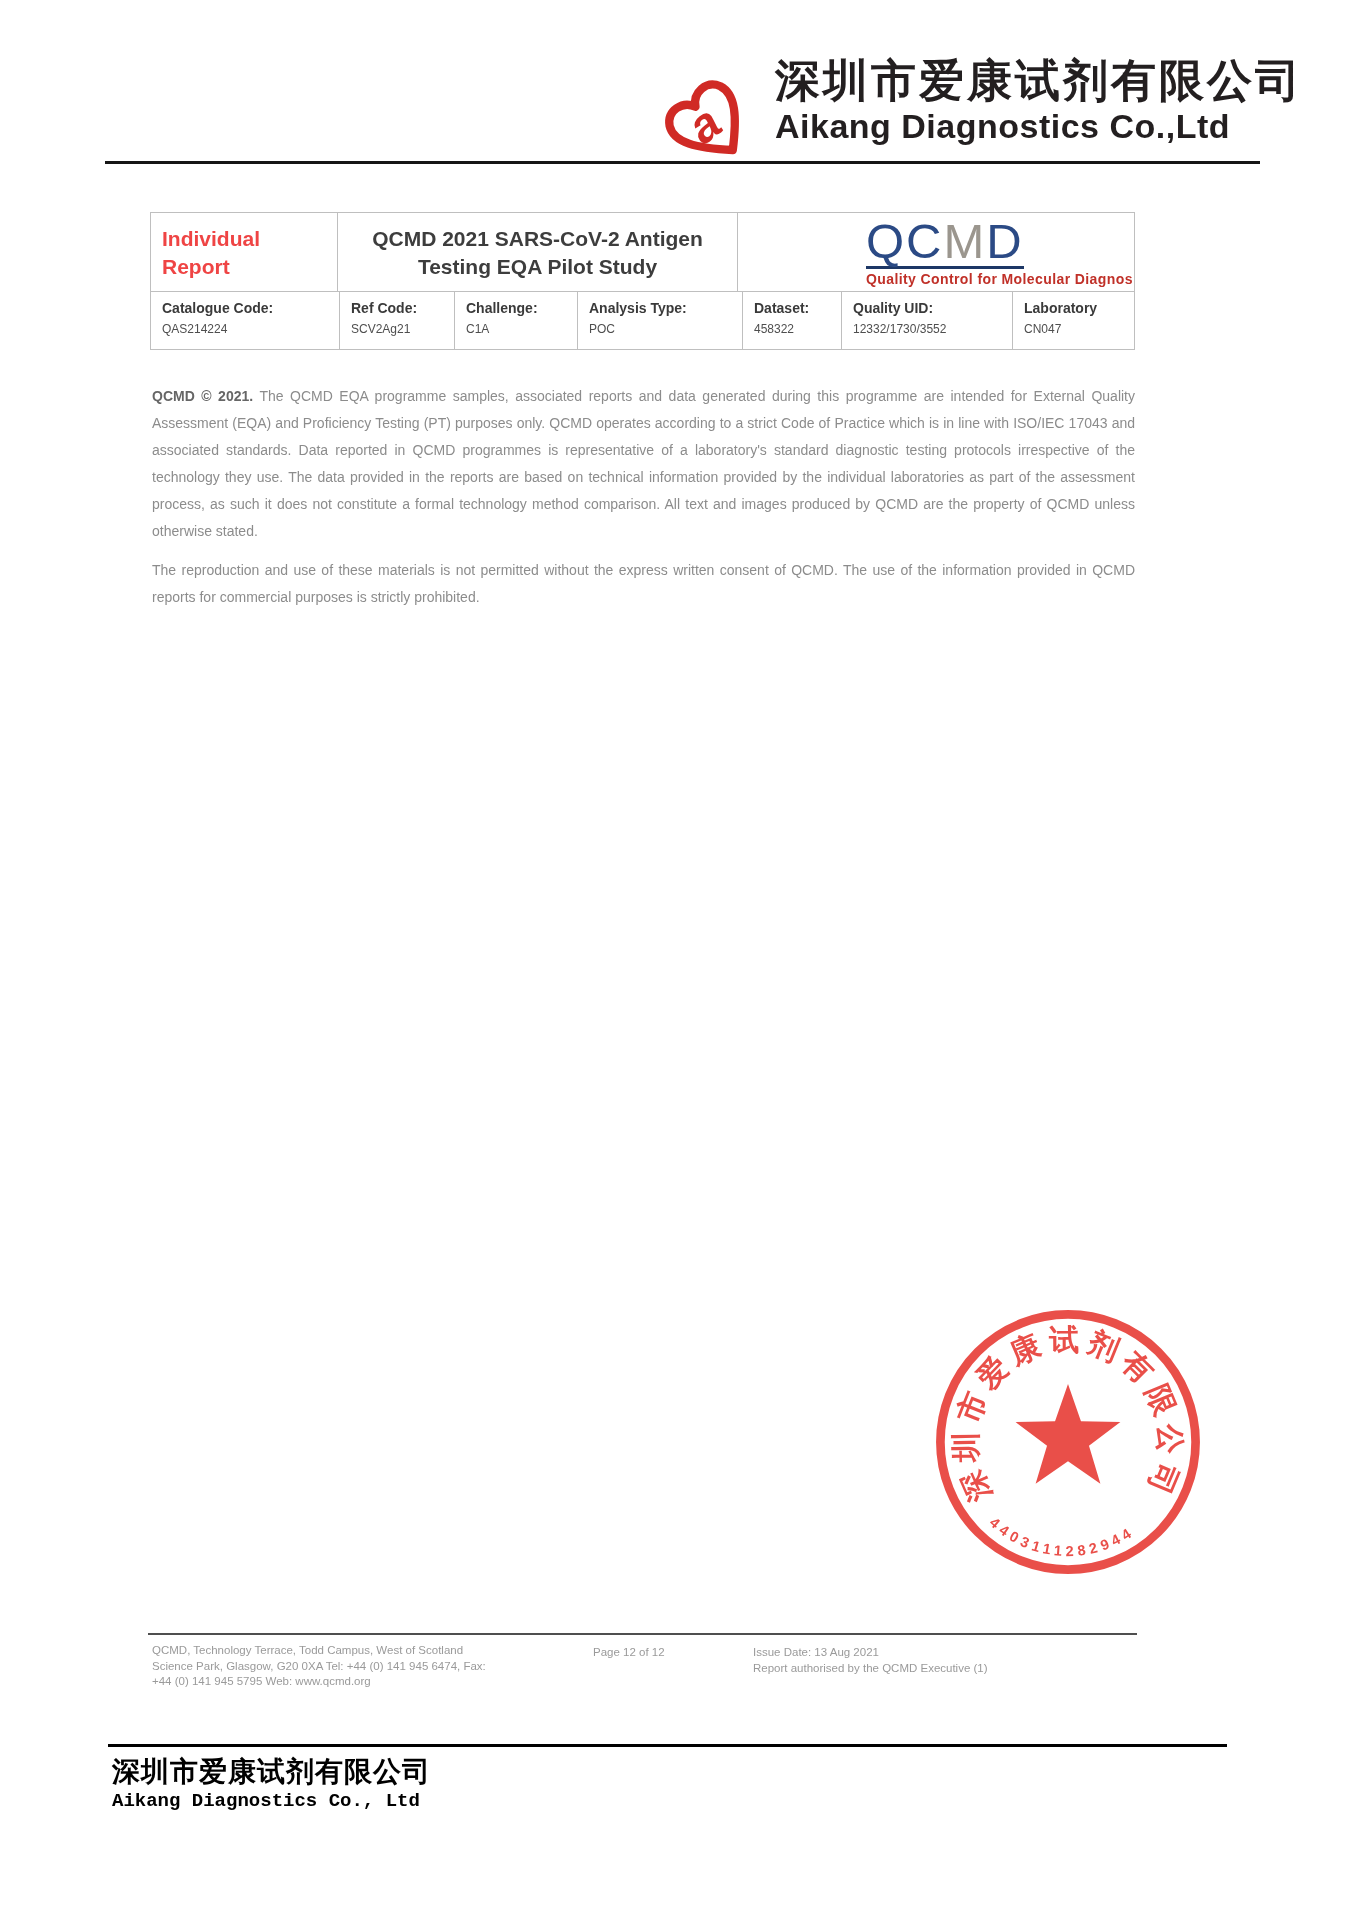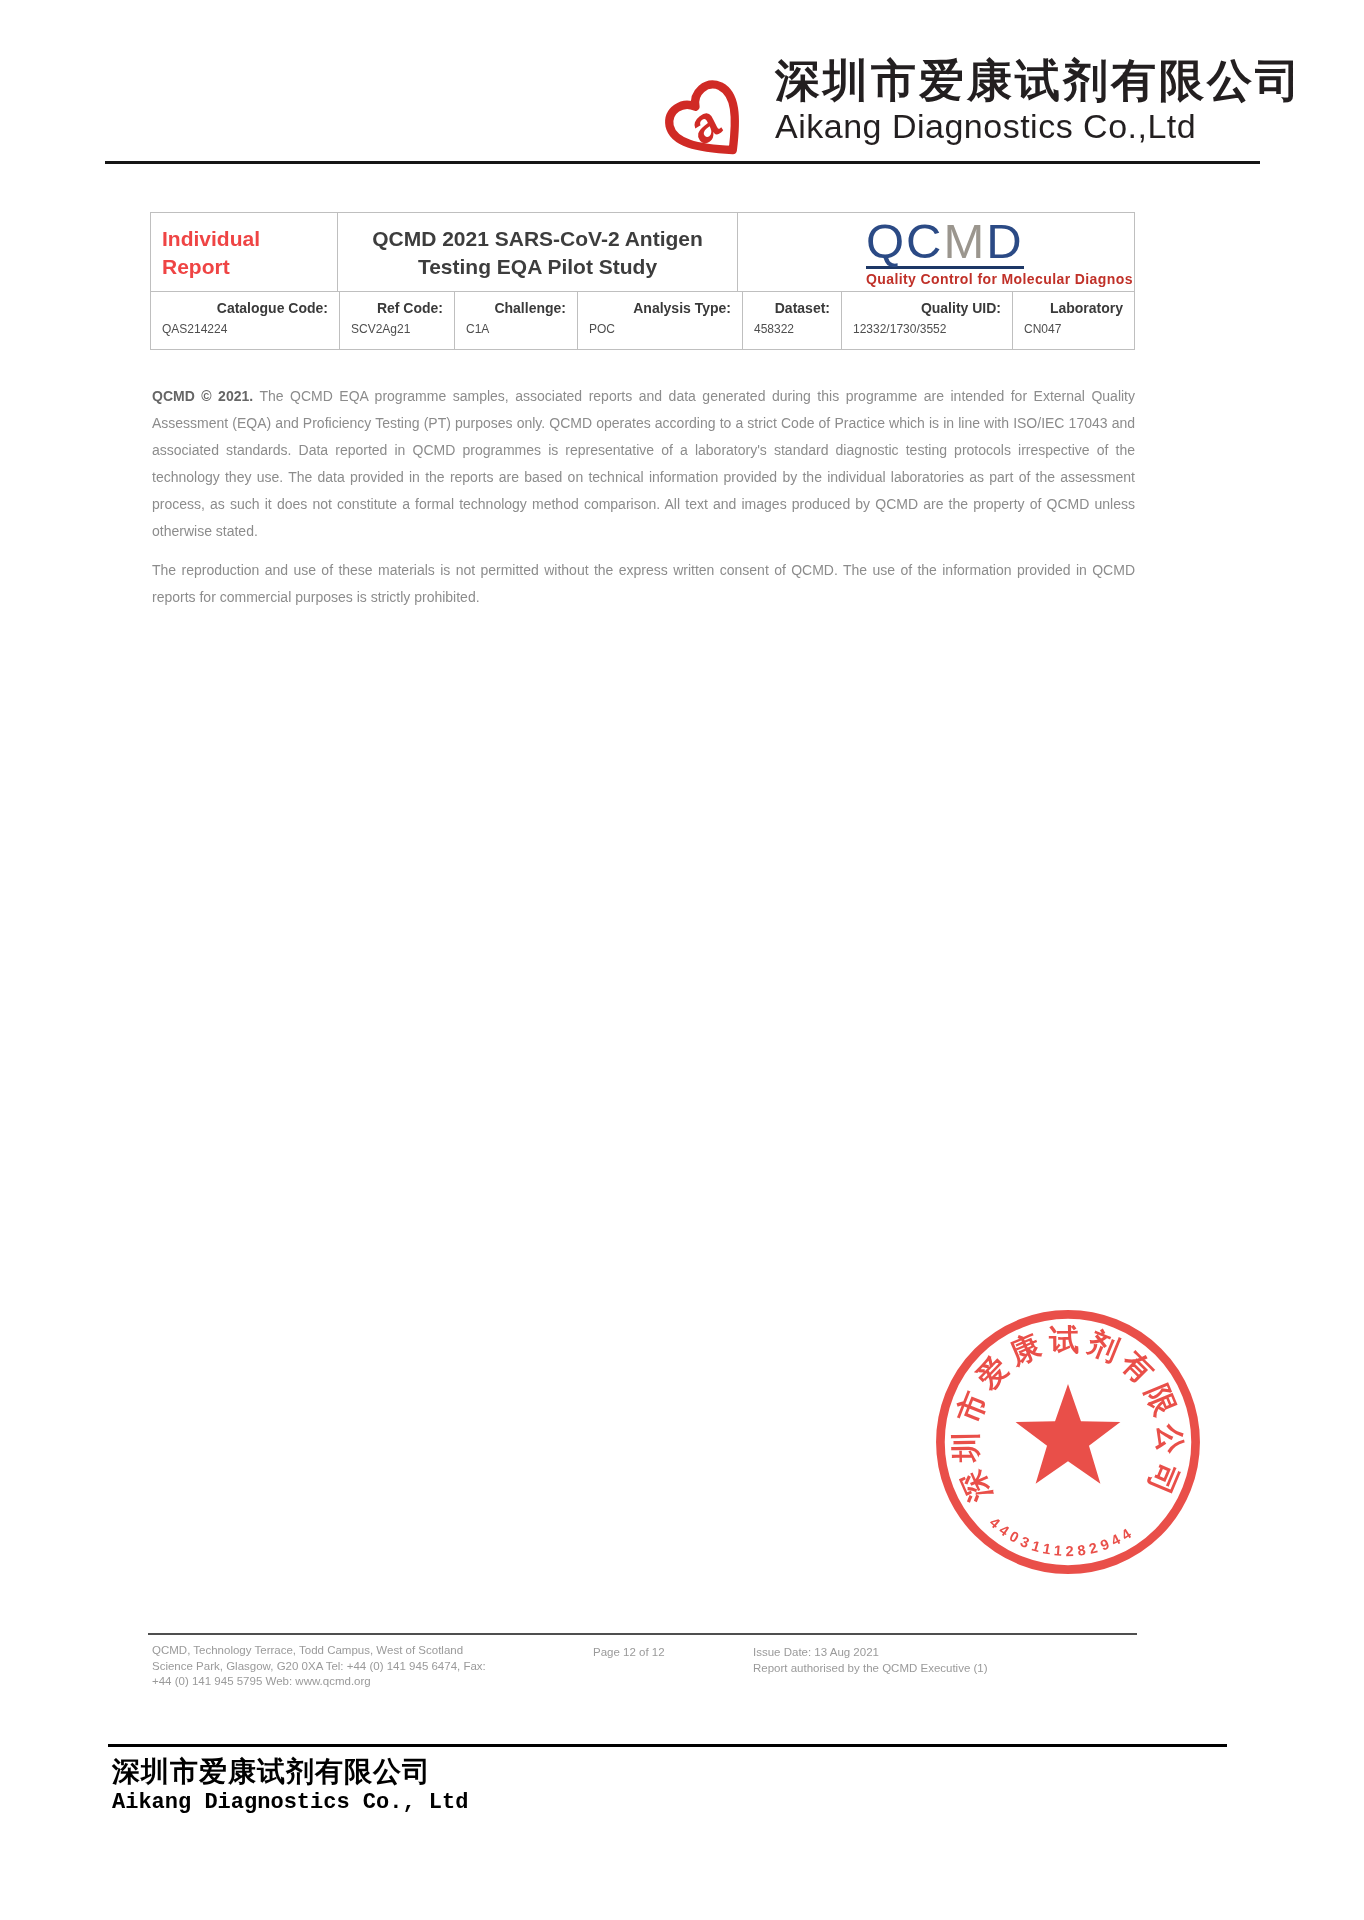--- a/index.html
+++ b/index.html
@@ -6,33 +6,33 @@
   #page{
     position:relative;width:1364px;height:1920px;background:#ffffff;
     margin:0 auto;overflow:hidden;
     font-family:"Liberation Sans",sans-serif;
   }
   
   #brand-header{position:absolute;left:650px;top:55px;display:flex;align-items:flex-start;}
   #brand-logo{position:absolute;left:3px;top:20px;width:118px;height:92px;}
   #brand-text{margin-left:125px;}
   #brand-cn{font-size:45px;font-weight:900;color:#231f20;letter-spacing:3px;line-height:1.15;white-space:nowrap;}
-  #brand-en{font-size:34px;font-weight:400;color:#231f20;letter-spacing:0.5px;line-height:1.0;white-space:nowrap;margin-top:2px;}
+  #brand-en{font-size:34px;font-weight:700;color:#231f20;letter-spacing:0.5px;line-height:1.0;white-space:nowrap;margin-top:2px;}
   .rule{position:absolute;background:#161616;}
   #rule-top{left:105px;top:161px;width:1155px;height:3px;}
   
   #report-table{position:absolute;left:150px;top:212px;width:985px;border:1px solid #bfbfbf;background:#fff;box-sizing:border-box;}
   .rt-head{display:grid;grid-template-columns:187px 515px 279px;height:78px;border-bottom:1px solid #bfbfbf;}
   .rt-row{display:grid;grid-template-columns:189px 115px 123px 165px 99px 171px auto;height:57px;}
   .cell{border-right:1px solid #bfbfbf;padding:8px 11px;box-sizing:border-box;overflow:hidden;}
   .cell:last-child{border-right:none;}
   .report-type{font-size:21px;font-weight:bold;color:#ef4444;line-height:1.35;padding-top:12px;}
   .study-title{font-size:21px;font-weight:bold;color:#3d3d3d;line-height:1.35;padding-top:12px;max-width:400px;text-align:center;}
   .logo-cell{display:flex;align-items:flex-start;gap:7px;padding:5px 6px;}
-  .fl{font-size:14px;font-weight:bold;color:#3a3a3a;line-height:1.2;white-space:nowrap;text-align:right;}
+  .fl{font-size:14px;font-weight:bold;color:#3a3a3a;line-height:1.2;white-space:nowrap;}
   .fv{font-size:12px;color:#4e4e4e;margin-top:5px;white-space:nowrap;}
   
   .qcmd-wordmark{display:inline-block;border-bottom:3px solid #1d3766;line-height:0.95;padding-bottom:1px;}
   .qcmd-wordmark span{font-size:49px;font-weight:500;letter-spacing:2px;font-family:"Liberation Sans",sans-serif;}
   .wm-blue{color:#2b4a85;}
   .wm-silver{color:#9b968e;}
   .qcmd-tagline{font-size:14px;font-weight:bold;color:#c03028;letter-spacing:0.4px;margin-top:2px;white-space:nowrap;}
   
   #disclaimer{position:absolute;left:152px;top:383px;width:983px;color:#8c8c8c;font-size:14px;line-height:27px;text-align:justify;}
   #disclaimer .lead{color:#666666;font-weight:bold;}
@@ -42,21 +42,21 @@
   #stamp{position:absolute;left:923px;top:1297px;width:290px;height:290px;opacity:0.93;}
   
   #rule-footer{left:148px;top:1633px;width:989px;height:2px;background:#4f4f4f;}
   .pf-text{position:absolute;color:#9a9a9a;font-size:11.5px;line-height:15.5px;}
   #pf-address{left:152px;top:1643px;width:355px;}
   #pf-page{left:593px;top:1645px;}
   #pf-issue{left:753px;top:1645px;}
   
   #rule-bottom{left:108px;top:1744px;width:1119px;height:3px;background:#000;}
   #bf-cn{position:absolute;left:112px;top:1753px;font-size:28px;font-weight:bold;color:#000;font-family:"Liberation Serif",serif;letter-spacing:1px;}
-  #bf-en{position:absolute;left:112px;top:1790px;font-size:22px;font-weight:bold;color:#000;font-family:"Liberation Mono",monospace;}
+  #bf-en{position:absolute;left:112px;top:1790px;font-size:19px;font-weight:bold;color:#000;font-family:"Liberation Mono",monospace;}
 </style>
 </head>
 <body>
 
 <div id="page">
 
   <div id="brand-header">
     <svg id="brand-logo" viewBox="0 0 120 100" aria-hidden="true">
       <g transform="rotate(-38 58 50)">
         <path d="M58,90 C28,64 12,44 20,27 C28,12 48,14 55,28 C62,14 82,12 90,27 C98,44 84,64 58,90 Z" fill="#ffffff" stroke="#d02a25" stroke-width="9" stroke-linejoin="round"></path>

